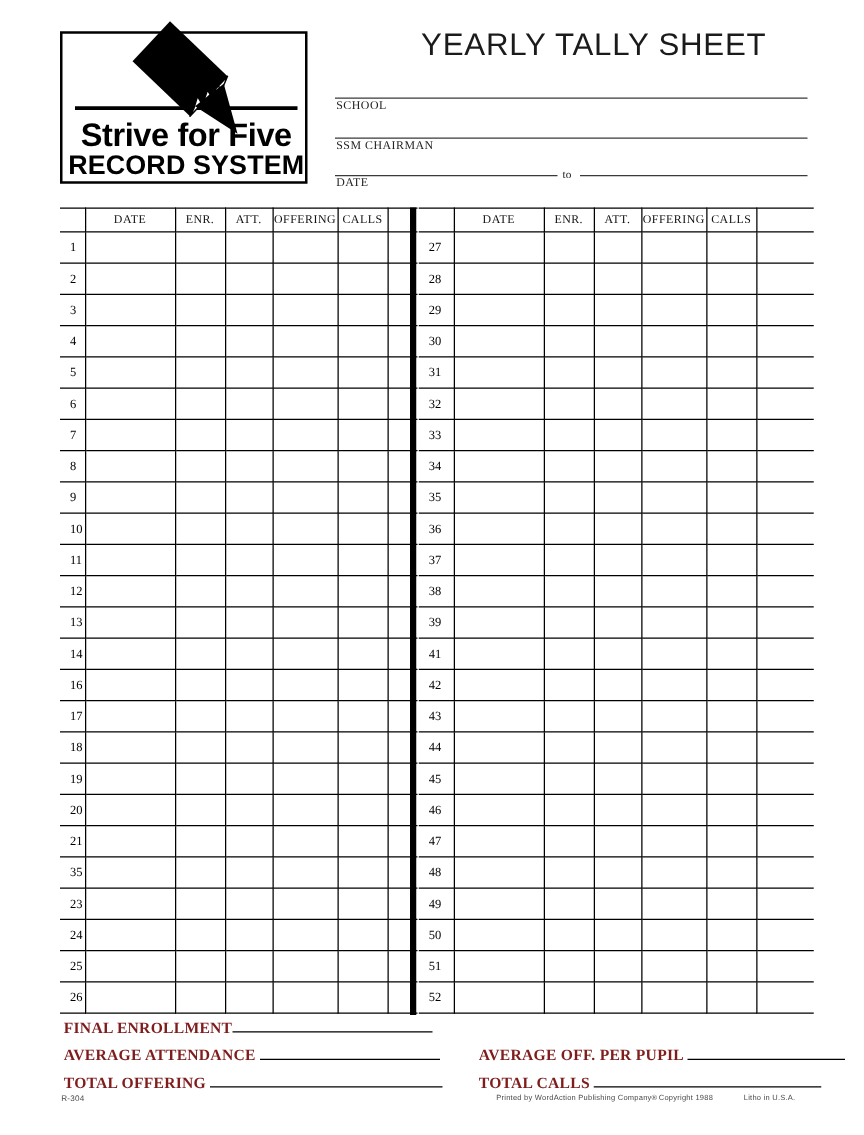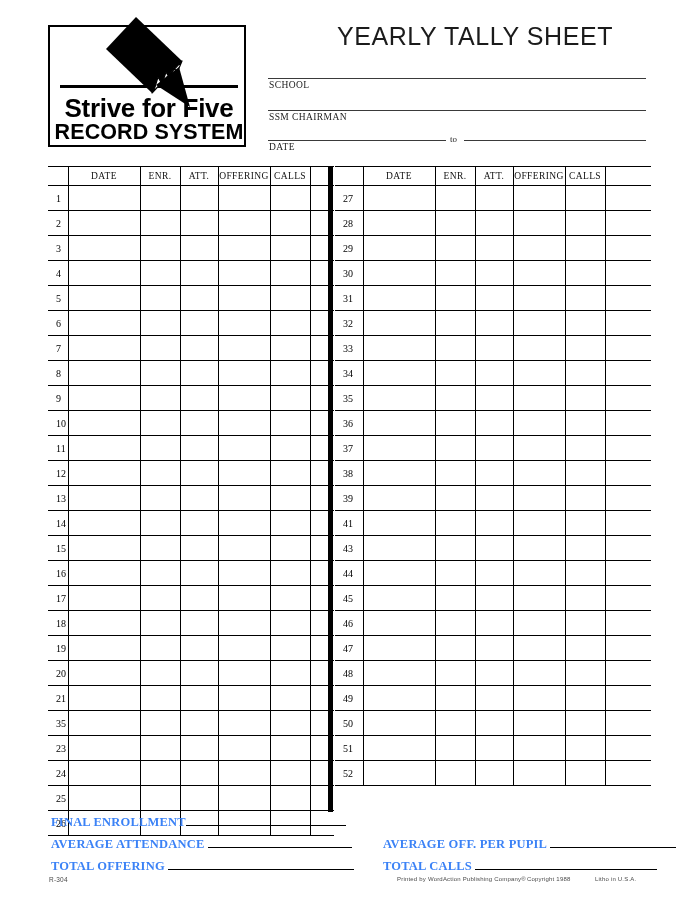--- a/index.html
+++ b/index.html
@@ -172,21 +172,21 @@
   }
 
   
   .sumline {
     position: absolute;
     font-family: "Liberation Serif", serif;
     font-weight: bold;
     font-size: 12.5px;
     letter-spacing: 0.2px;
     white-space: nowrap;
-    color: #3b82f6;
+    color: #7f1d1d;
   }
   .sumline .dash {
     display: inline-block;
     border-bottom: 1px solid #000;
     height: 11px;
     vertical-align: baseline;
   }
 
   .smalltxt {
     position: absolute;
@@ -367,29 +367,20 @@
         <tr>
           <td class="c-num" style="width: 20px;">14</td>
           <td style="width: 71px;"></td>
           <td style="width: 39px;"></td>
           <td style="width: 37px;"></td>
           <td style="width: 51px;"></td>
           <td style="width: 39px;"></td>
           <td class="c-last" style="width: 23px;"></td>
         </tr>
         <tr>
-          <td class="c-num" style="width: 20px;">15</td>
-          <td style="width: 71px;"></td>
-          <td style="width: 39px;"></td>
-          <td style="width: 37px;"></td>
-          <td style="width: 51px;"></td>
-          <td style="width: 39px;"></td>
-          <td class="c-last" style="width: 23px;"></td>
-        </tr>
-        <tr>
           <td class="c-num" style="width: 20px;">16</td>
           <td style="width: 71px;"></td>
           <td style="width: 39px;"></td>
           <td style="width: 37px;"></td>
           <td style="width: 51px;"></td>
           <td style="width: 39px;"></td>
           <td class="c-last" style="width: 23px;"></td>
         </tr>
         <tr>
           <td class="c-num" style="width: 20px;">17</td>
@@ -621,20 +612,29 @@
         <tr>
           <td class="c-num" style="width: 28px;">41</td>
           <td style="width: 71px;"></td>
           <td style="width: 39px;"></td>
           <td style="width: 37px;"></td>
           <td style="width: 51px;"></td>
           <td style="width: 39px;"></td>
           <td class="c-last" style="width: 45px;"></td>
         </tr>
         <tr>
+          <td class="c-num" style="width: 28px;">42</td>
+          <td style="width: 71px;"></td>
+          <td style="width: 39px;"></td>
+          <td style="width: 37px;"></td>
+          <td style="width: 51px;"></td>
+          <td style="width: 39px;"></td>
+          <td class="c-last" style="width: 45px;"></td>
+        </tr>
+        <tr>
           <td class="c-num" style="width: 28px;">43</td>
           <td style="width: 71px;"></td>
           <td style="width: 39px;"></td>
           <td style="width: 37px;"></td>
           <td style="width: 51px;"></td>
           <td style="width: 39px;"></td>
           <td class="c-last" style="width: 45px;"></td>
         </tr>
         <tr>
           <td class="c-num" style="width: 28px;">44</td>

